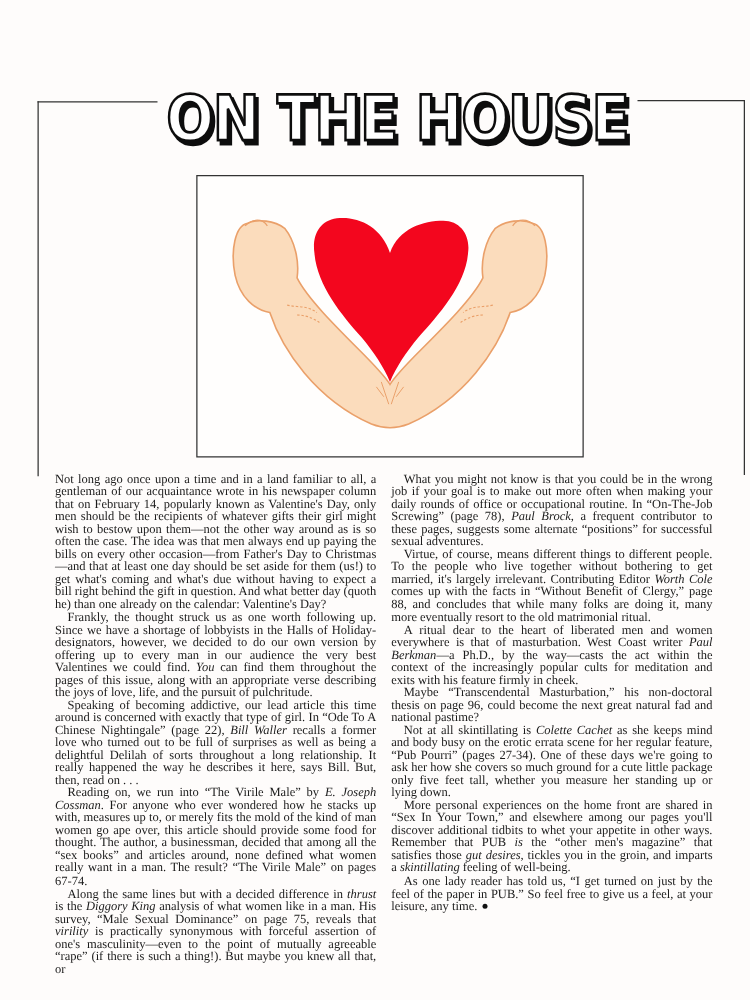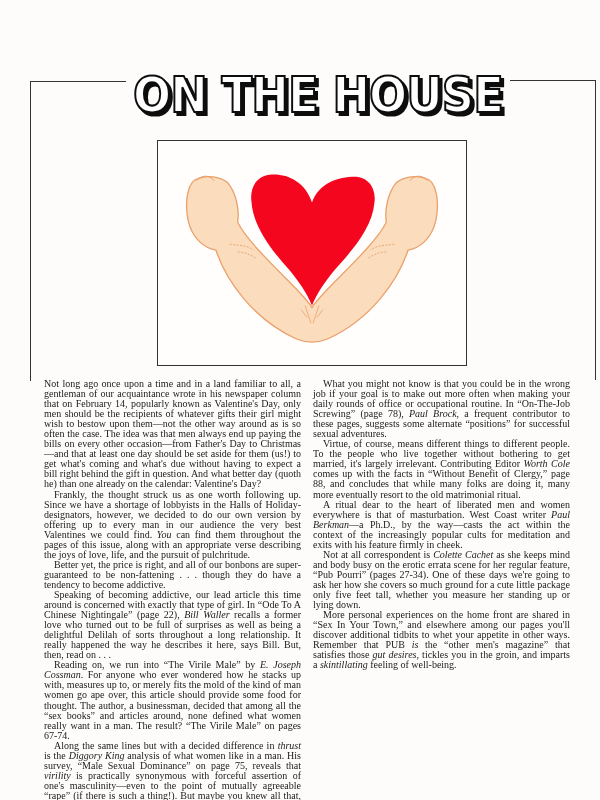--- a/index.html
+++ b/index.html
@@ -84,25 +84,26 @@
 
     <path d="M38,40 C44,34 52,34 56,40" stroke="#eaa06a" stroke-width="1" fill="none"></path>
     <path d="M272,40 C266,34 258,34 254,40" stroke="#eaa06a" stroke-width="1" fill="none"></path>
   </svg>
 </div>
 
 <div class="columns">
   <div class="col">
       <p class="noindent"><span>Not long ago once upon a time and in a land familiar to all, a gentleman of our acquaintance wrote in his newspaper column that on February 14, popularly known as Valentine's Day, only men should be the recipients of whatever gifts their girl might wish to bestow upon them—not the other way around as is so often the case. The idea was that men always end up paying the bills on every other occasion—from Father's Day to Christmas—and that at least one day should be set aside for them (us!) to get what's coming and what's due without having to expect a bill right behind the gift in question. And what better day (quoth he) than one already on the calendar: Valentine's Day?</span></p>
       <p><span>Frankly, the thought struck us as one worth following up. Since we have a shortage of lobbyists in the Halls of Holiday-designators, however, we decided to do our own version by offering up to every man in our audience the very best Valentines we could find. </span><i>You</i><span> can find them throughout the pages of this issue, along with an appropriate verse describing the joys of love, life, and the pursuit of pulchritude.</span></p>
-      <p><span>Better yet, the price is right, and all of our bonbons are super-guaranteed to be non-fattening . . . though they do have a tendency to become addictive.</span></p>
       <p><span>Speaking of becoming addictive, our lead article this time around is concerned with exactly that type of girl. In “Ode To A Chinese Nightingale” (page 22), </span><i>Bill Waller</i><span> recalls a former love who turned out to be full of surprises as well as being a delightful Delilah of sorts throughout a long relationship. It really happened the way he describes it here, says Bill. But, then, read on . . .</span></p>
       <p><span>Reading on, we run into “The Virile Male” by </span><i>E. Joseph Cossman</i><span>. For anyone who ever wondered how he stacks up with, measures up to, or merely fits the mold of the kind of man women go ape over, this article should provide some food for thought. The author, a businessman, decided that among all the “sex books” and articles around, none defined what women really want in a man. The result? “The Virile Male” on pages 67-74.</span></p>
       <p><span>Along the same lines but with a decided difference in </span><i>thrust</i><span> is the </span><i>Diggory King</i><span> analysis of what women like in a man. His survey, “Male Sexual Dominance” on page 75, reveals that </span><i>virility</i><span> is practically synonymous with forceful assertion of one's masculinity—even to the point of mutually agreeable “rape” (if there is such a thing!). But maybe you knew all that, or</span></p>
     </div>
   <div class="col">
       <p><span>What you might not know is that you could be in the wrong job if your goal is to make out more often when making your daily rounds of office or occupational routine. In “On-The-Job Screwing” (page 78), </span><i>Paul Brock</i><span>, a frequent contributor to these pages, suggests some alternate “positions” for successful sexual adventures.</span></p>
       <p><span>Virtue, of course, means different things to different people. To the people who live together without bothering to get married, it's largely irrelevant. Contributing Editor </span><i>Worth Cole</i><span> comes up with the facts in “Without Benefit of Clergy,” page 88, and concludes that while many folks are doing it, many more eventually resort to the old matrimonial ritual.</span></p>
       <p><span>A ritual dear to the heart of liberated men and women everywhere is that of masturbation. West Coast writer </span><i>Paul Berkman</i><span>—a Ph.D., by the way—casts the act within the context of the increasingly popular cults for meditation and exits with his feature firmly in cheek.</span></p>
-      <p><span>Not at all correspondent is </span><i>Colette Cachet</i><span> as she keeps mind and body busy on the erotic errata scene for her regular feature, “Pub Pourri” (pages 27-34). One of these days we're going to ask her how she covers so much ground for a cute little package only five feet tall, whether you measure her standing up or lying down.</span></p>
+      <p><span>Maybe “Transcendental Masturbation,” his non-doctoral thesis on page 96, could become the next great natural fad and national pastime?</span></p>
+      <p><span>Not at all skintillating is </span><i>Colette Cachet</i><span> as she keeps mind and body busy on the erotic errata scene for her regular feature, “Pub Pourri” (pages 27-34). One of these days we're going to ask her how she covers so much ground for a cute little package only five feet tall, whether you measure her standing up or lying down.</span></p>
       <p><span>More personal experiences on the home front are shared in “Sex In Your Town,” and elsewhere among our pages you'll discover additional tidbits to whet your appetite in other ways. Remember that PUB </span><i>is</i><span> the “other men's magazine” that satisfies those </span><i>gut desires</i><span>, tickles you in the groin, and imparts a </span><i>skintillating</i><span> feeling of well-being.</span></p>
+      <p><span>As one lady reader has told us, “I get turned on just by the feel of the paper in PUB.” So feel free to give us a feel, at your leisure, any time.</span><span class="endmark"></span></p>
     </div>
 </div>
 
 </body></html>

